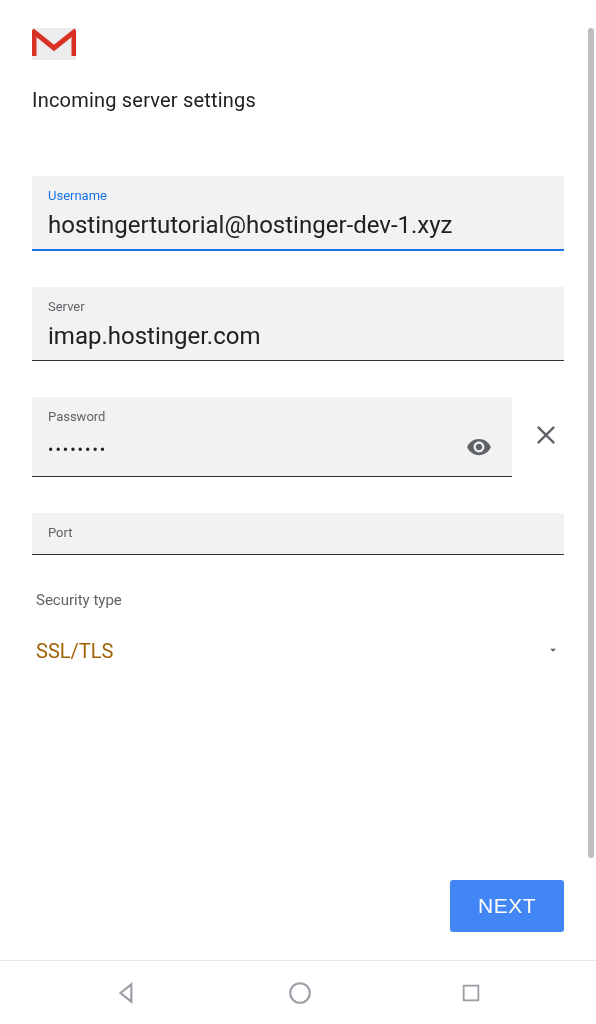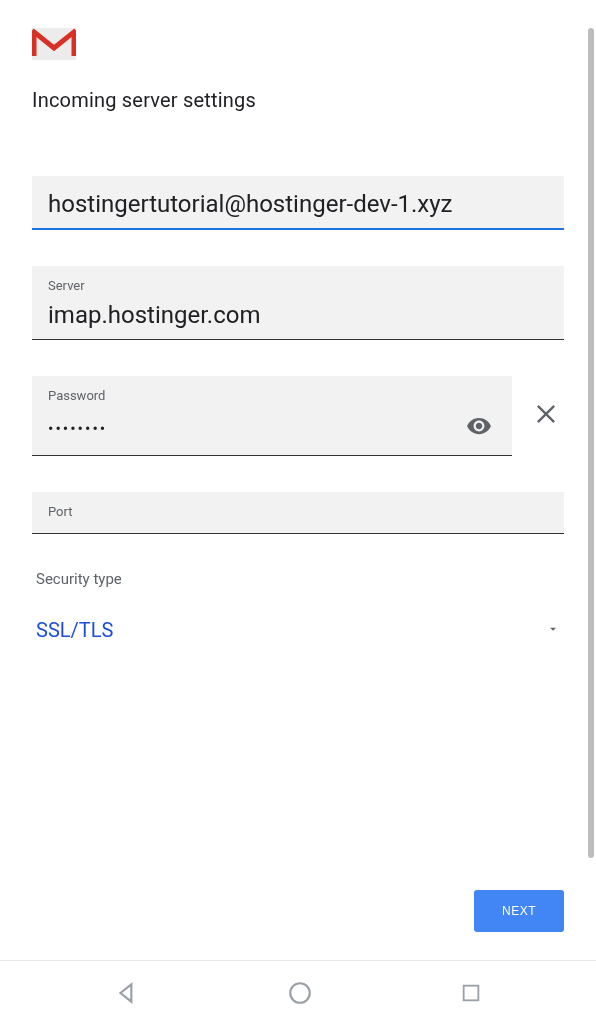--- a/index.html
+++ b/index.html
@@ -118,34 +118,34 @@
       display: block;
     }
     .security-dropdown {
       display: flex;
       align-items: center;
       justify-content: space-between;
       cursor: pointer;
     }
     .security-value {
       font-size: 20px;
-      color: #1d4ed8;
+      color: #a16207;
     }
     .dropdown-arrow {
       color: #5f6368;
     }
     .next-button {
       position: absolute;
       right: 32px;
       bottom: 92px;
       background: #4285f4;
       color: #ffffff;
       border: none;
       padding: 14px 28px;
-      font-size: 12px;
+      font-size: 21px;
       font-weight: 500;
       border-radius: 3px;
       cursor: pointer;
       letter-spacing: 0.5px;
     }
     .nav-bar {
       position: absolute;
       bottom: 0;
       left: 0;
       right: 0;
@@ -177,20 +177,21 @@
       <path d="M2 4 L22 20 L42 4" stroke="#D93025" stroke-width="5" fill="none" stroke-linecap="square"></path>
       <path d="M2 4 L2 28" stroke="#D93025" stroke-width="5" fill="none"></path>
       <path d="M42 4 L42 28" stroke="#D93025" stroke-width="5" fill="none"></path>
     </svg>
   </div>
 
   <h1 class="page-title">Incoming server settings</h1>
 
   <div class="field-group">
     <div class="field-box active">
+      <span class="field-label active">Username</span>
       <input type="text" class="field-value" value="hostingertutorial@hostinger-dev-1.xyz" style="">
     </div>
   </div>
 
   <div class="field-group">
     <div class="field-box underline">
       <span class="field-label">Server</span>
       <input type="text" class="field-value" value="imap.hostinger.com" style="">
     </div>
   </div>

